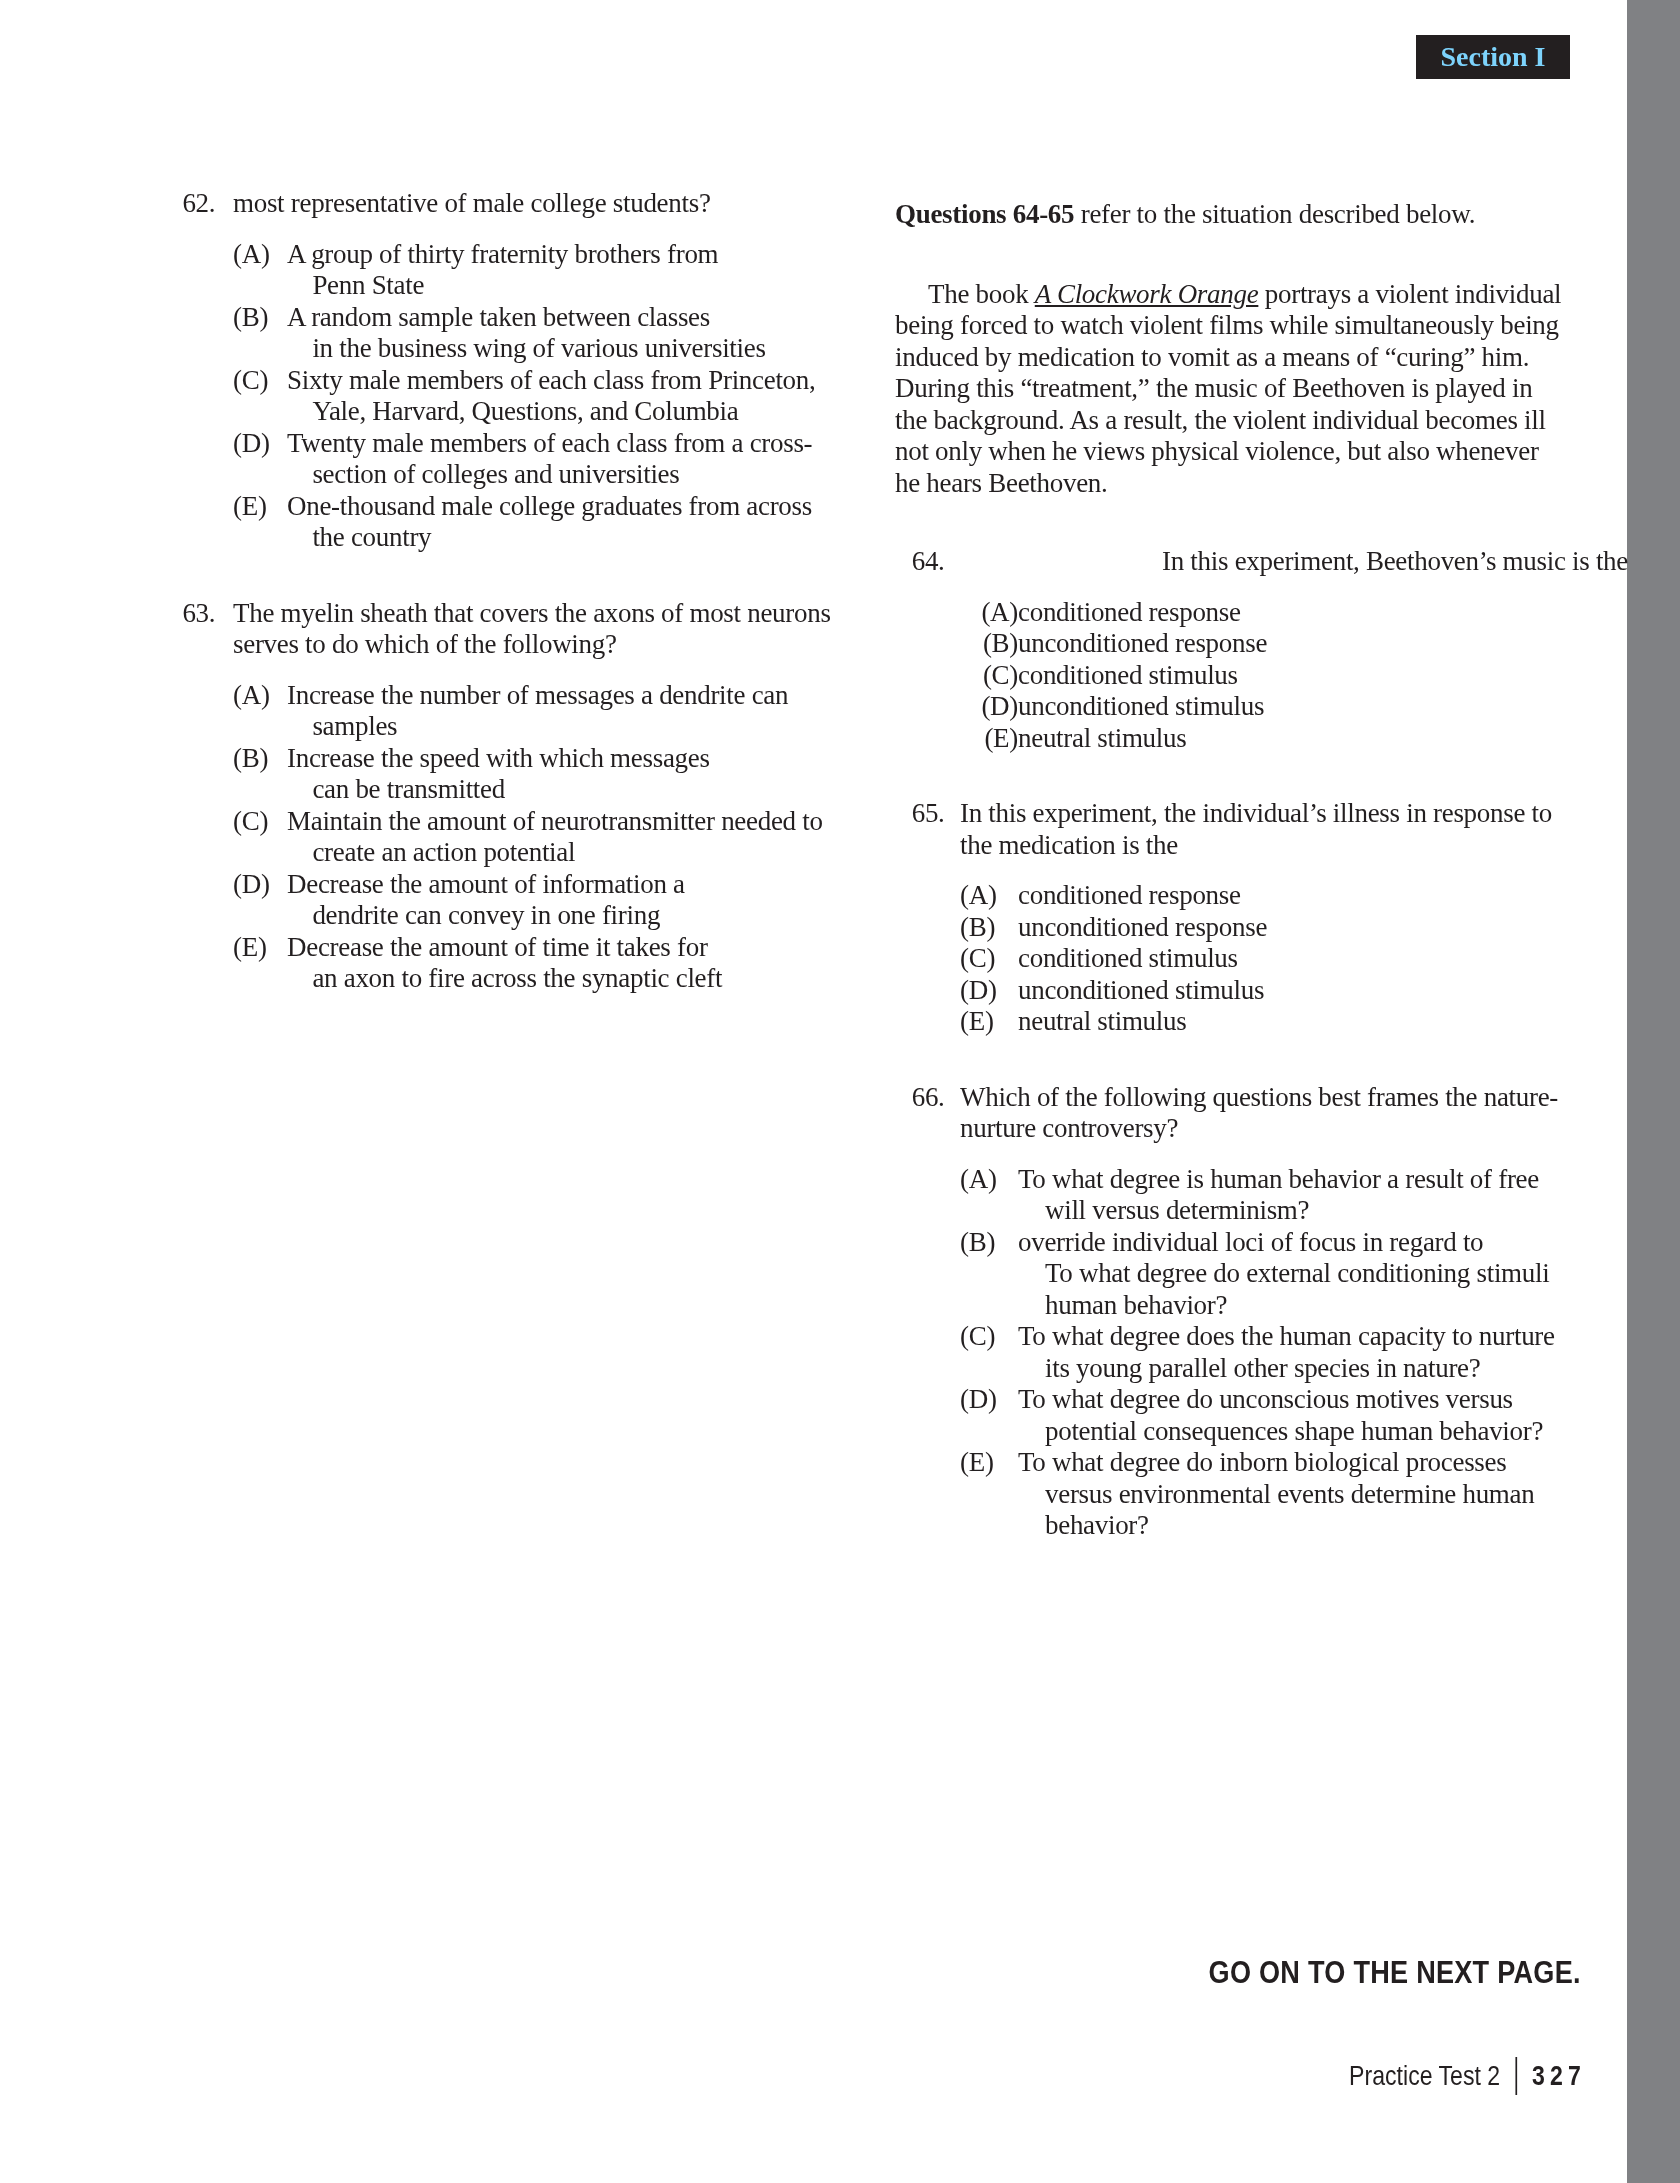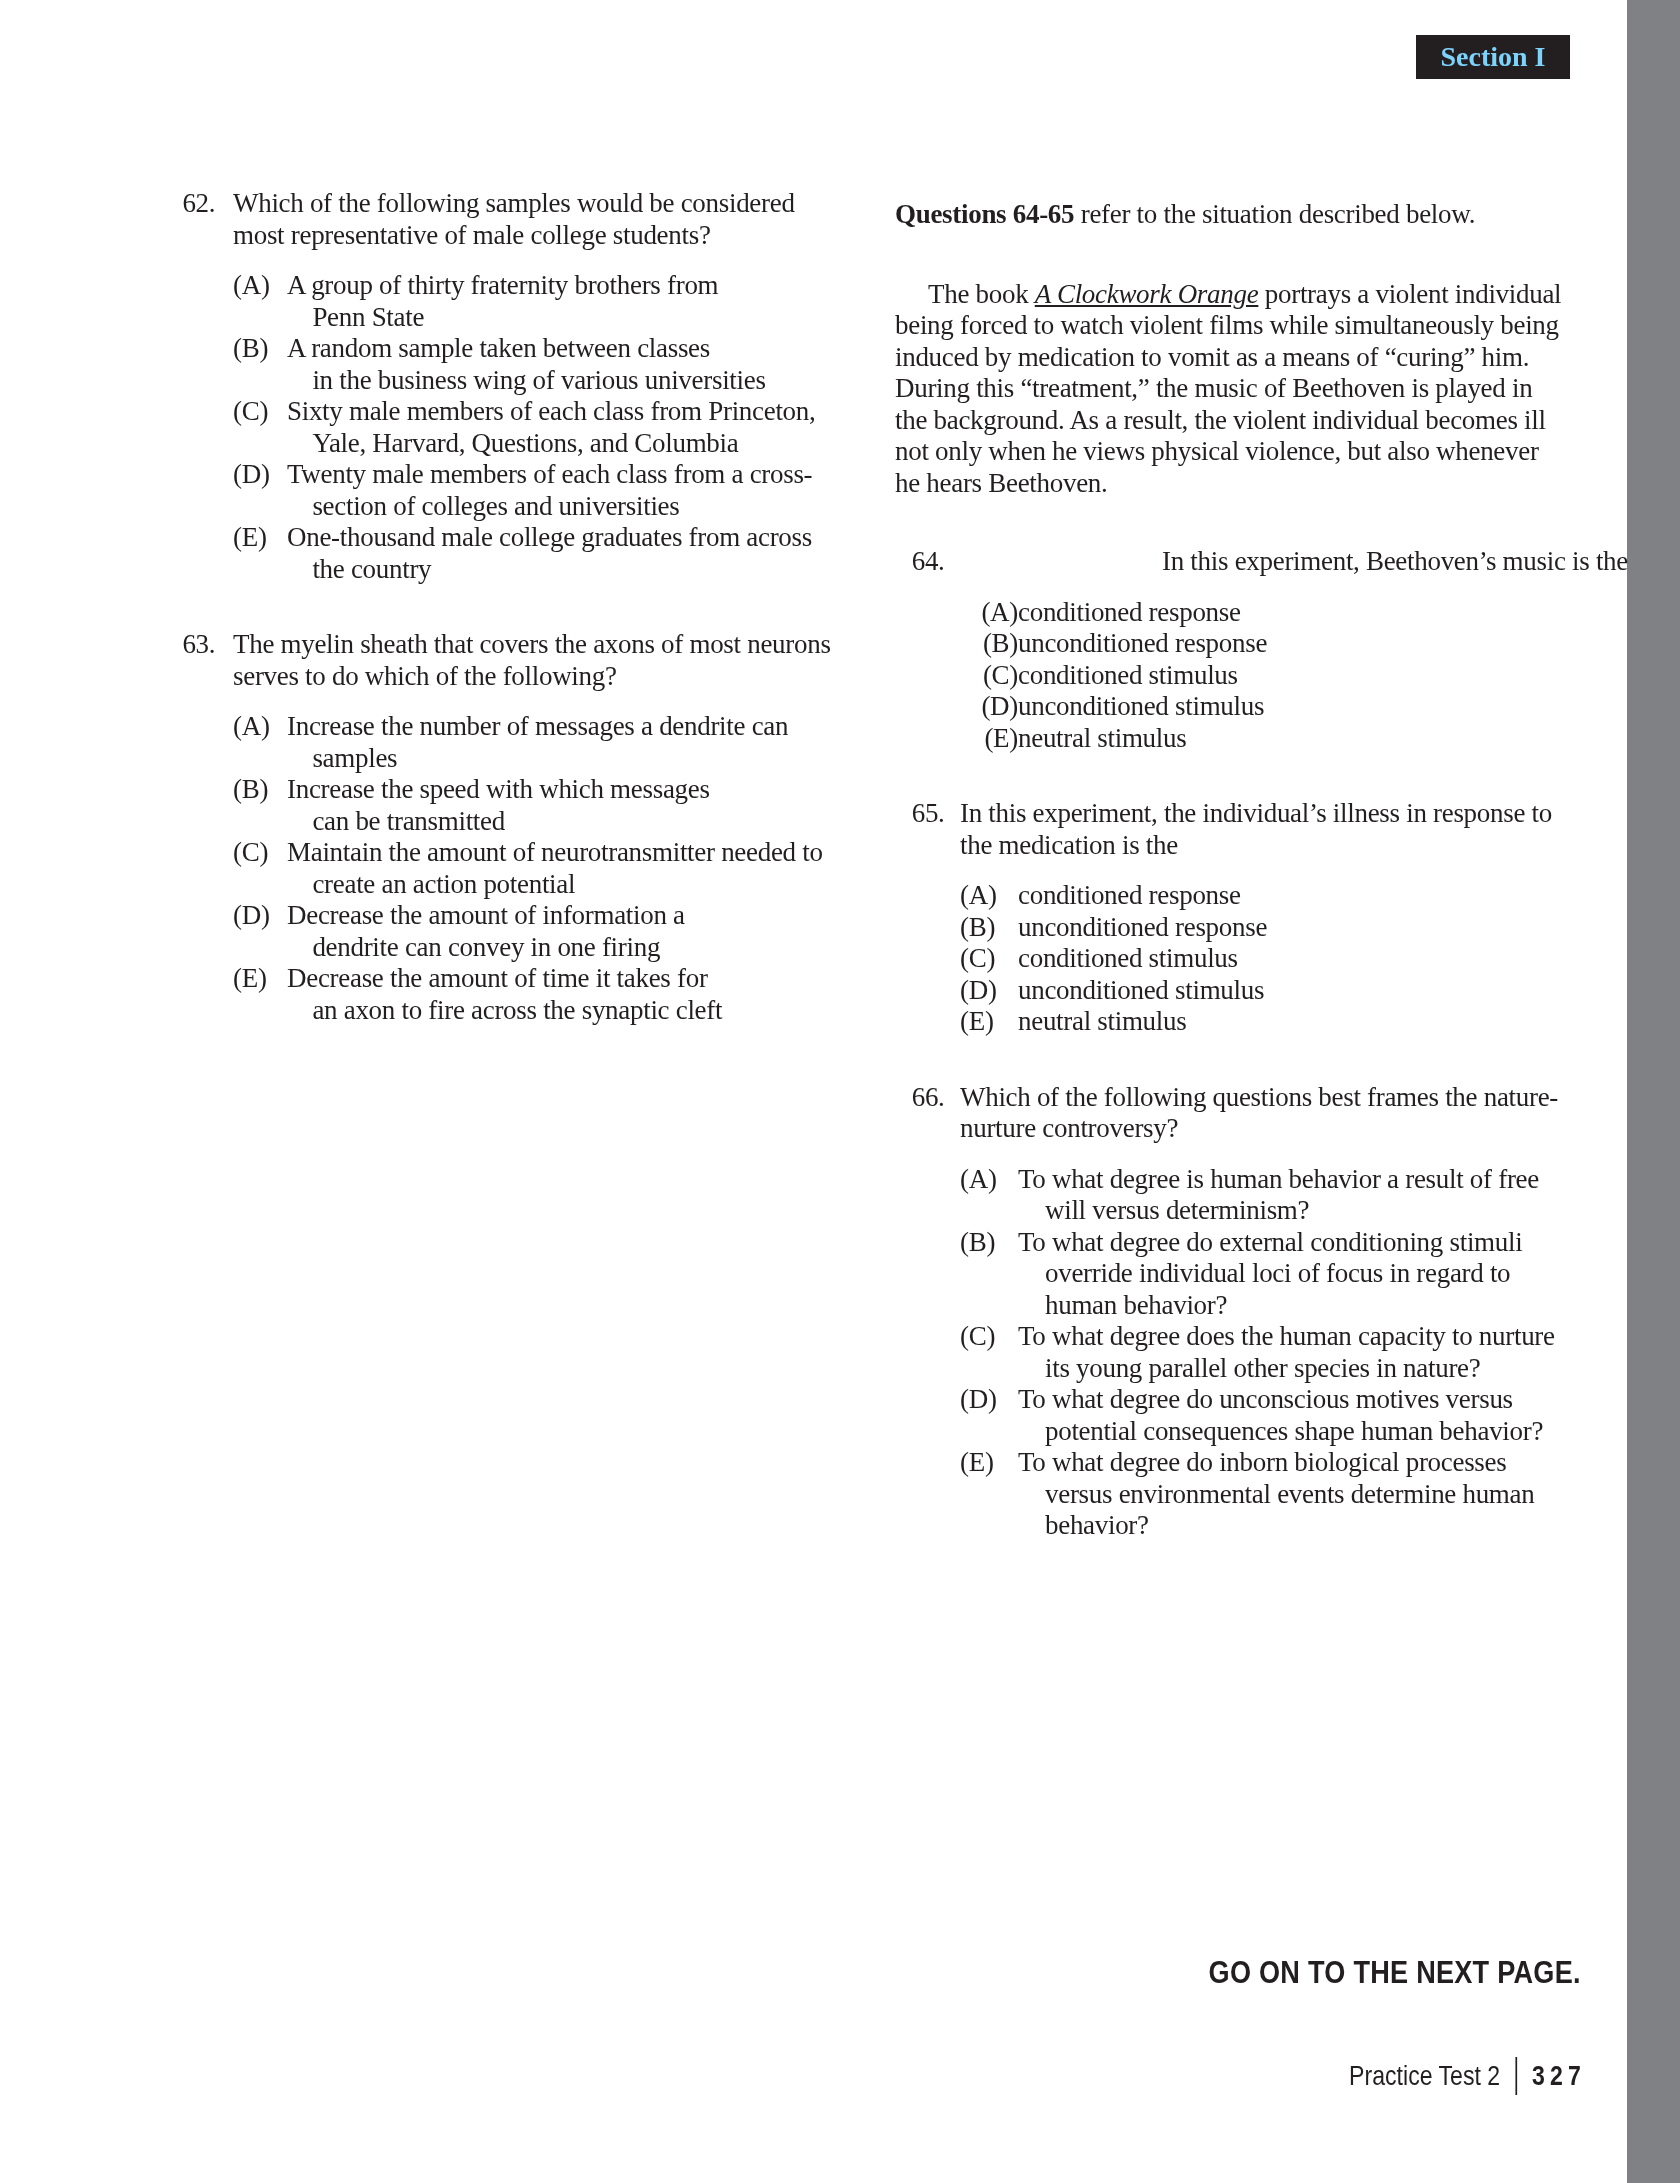--- a/index.html
+++ b/index.html
@@ -58,21 +58,20 @@
 
   <div class="badge">
     <span>Section I</span>
   </div>
 
   <div class="col col-left">
 
     <section class="q">
       <span class="q-num">62.</span>
       <div class="stem">
-        <div class="line">Which of the following samples would be considered</div>
         <div class="line">most representative of male college students?</div>
       </div>
       <div class="options">
         <div class="opt">
           <span class="opt-letter">(A)</span>
           <div class="opt-lines">
             <div class="opt-line">A group of thirty fraternity brothers from</div>
             <div class="opt-line">Penn State</div>
           </div>
         </div>
@@ -260,22 +259,22 @@
         <div class="opt">
           <span class="opt-letter">(A)</span>
           <div class="opt-lines">
             <div class="opt-line">To what degree is human behavior a result of free</div>
             <div class="opt-line">will versus determinism?</div>
           </div>
         </div>
         <div class="opt">
           <span class="opt-letter">(B)</span>
           <div class="opt-lines">
+            <div class="opt-line">override individual loci of focus in regard to</div>
             <div class="opt-line">To what degree do external conditioning stimuli</div>
-            <div class="opt-line">override individual loci of focus in regard to</div>
             <div class="opt-line">human behavior?</div>
           </div>
         </div>
         <div class="opt">
           <span class="opt-letter">(C)</span>
           <div class="opt-lines">
             <div class="opt-line">To what degree does the human capacity to nurture</div>
             <div class="opt-line">its young parallel other species in nature?</div>
           </div>
         </div>

